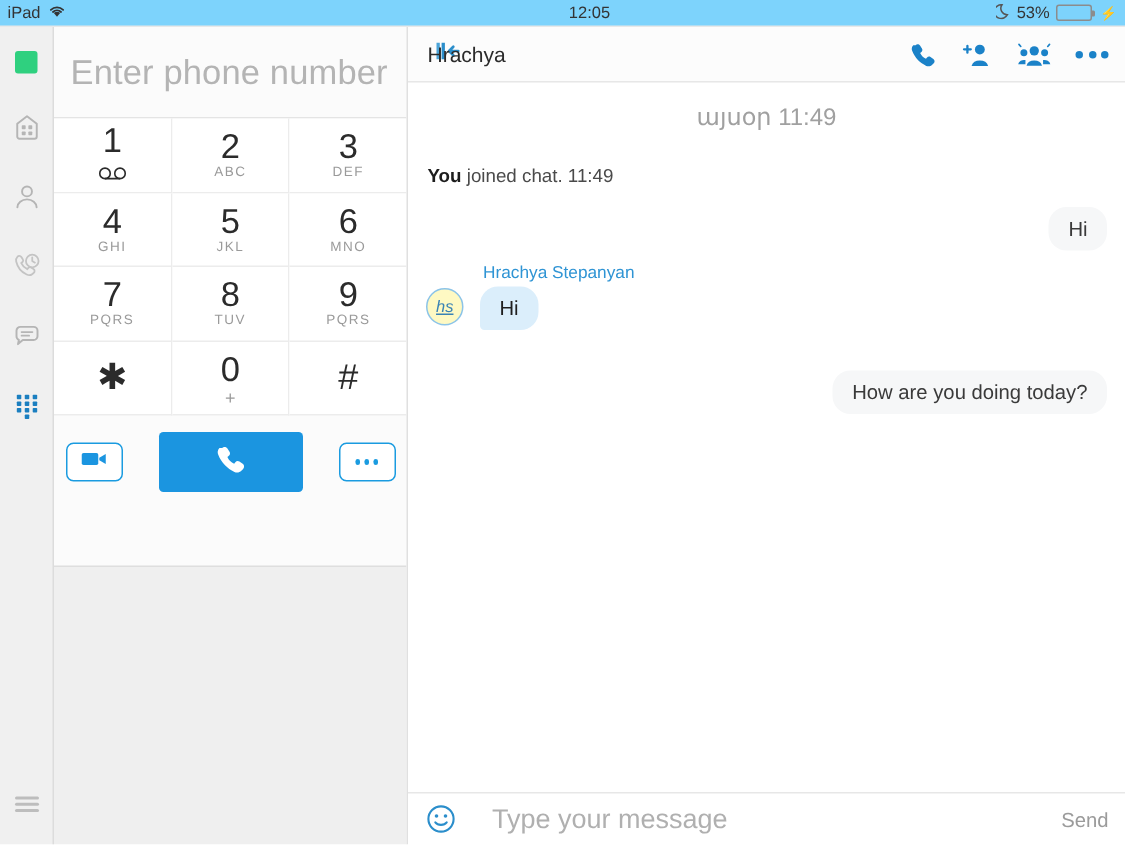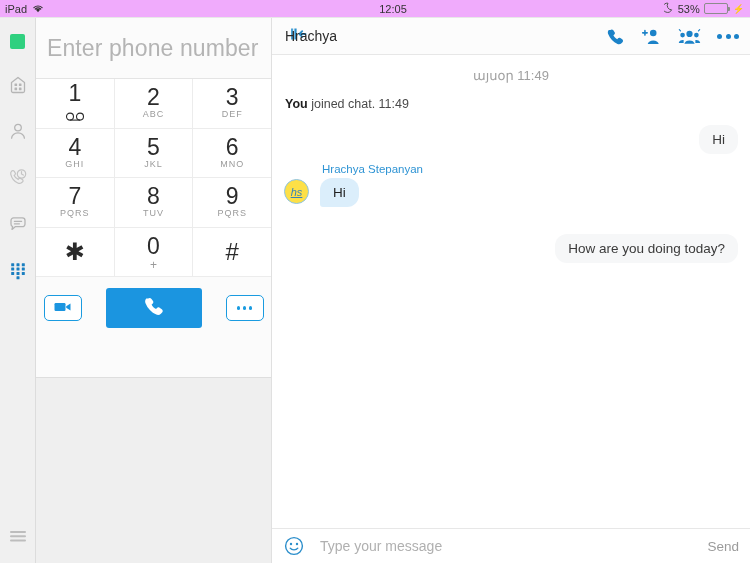--- a/index.html
+++ b/index.html
@@ -8,21 +8,21 @@
     font-family: "Liberation Sans", sans-serif;
     background: #ffffff;
     overflow: hidden;
   }
   #app { position: relative; width: 750px; height: 563px; }
 
   
   .statusbar {
     position: absolute; top: 0; left: 0;
     width: 750px; height: 18px;
-    background: #f0abfc;
+    background: #7dd3fc;
     display: flex; align-items: center;
     font-size: 11px; color: #333;
     border-bottom: 1px solid #e8e8e8;
   }
   .sb-left { display: flex; align-items: center; gap: 5px; padding-left: 5px; }
   .sb-center { position: absolute; left: 0; right: 0; text-align: center; font-size: 11px; margin-left: 36px; }
   .sb-right {
     position: absolute; right: 5px; display: flex;
     align-items: center; gap: 4px; font-size: 11px;
   }
@@ -154,46 +154,46 @@
   .hdr-dots { display: flex; gap: 3.5px; align-items: center; }
   .hdr-dots i { width: 5px; height: 5px; border-radius: 50%; background: #1b82c8; display: block; }
 
   .messages {
     position: relative;
     height: 473px; width: 100%;
     padding: 0 12px;
     overflow: hidden;
   }
   .day-sep {
-    text-align: center; font-size: 13px; color: #a0a0a0;
+    text-align: center; font-size: 16px; color: #a0a0a0;
     margin-top: 13px;
   }
   .sys-msg {
     font-size: 12.5px; color: #4a4a4a;
-    margin-top: 14px; margin-left: 1px;
+    margin-top: 22px; margin-left: 1px;
   }
   .sys-msg b { color: #1d1d1d; font-weight: bold; }
 
   .row-out { display: flex; justify-content: flex-end; }
   .bubble-out {
     background: #f6f7f8; color: #3a3a3a;
     border-radius: 12px; padding: 7px 13px;
     font-size: 13.5px; max-width: 300px;
   }
   .m-hi { margin-top: 14px; }
   .m-how { margin-top: 27px; }
 
   .row-in { display: flex; align-items: flex-start; margin-top: 9px; }
   .in-left { width: 36px; display: flex; justify-content: flex-start; padding-top: 16px; }
   .avatar {
     width: 25px; height: 25px; border-radius: 50%;
     border: 1px solid #8cc4e8;
     display: flex; align-items: center; justify-content: center;
     font-size: 11px; color: #3a83b5; font-style: italic;
-    background: #fde047;
+    background: #fef9c3;
     text-decoration: underline;
   }
   .in-body { display: flex; flex-direction: column; align-items: flex-start; }
   .sender {
     font-size: 11.5px; color: #2f94d4;
     margin-bottom: 3px; margin-left: 2px;
   }
   .bubble-in {
     background: #dbeefb; color: #1f1f1f;
     border-radius: 12px 12px 12px 3px;
@@ -204,23 +204,23 @@
     position: absolute; bottom: 0; left: 0;
     width: 479px; height: 35px;
     background: #ffffff;
     border-top: 1px solid #e7e7e7;
     display: flex; align-items: center;
     padding: 0 12px;
   }
   .emoji-btn { width: 20px; height: 20px; cursor: pointer; display: flex; }
   .msg-input {
     flex: 1 1 auto; border: none; outline: none;
-    font-size: 14px; color: #ec4899;
+    font-size: 18px; color: #ec4899;
     font-family: "Liberation Sans", sans-serif;
-    margin-left: 16px; background: transparent;
+    margin-left: 24px; background: transparent;
   }
   .msg-input::placeholder { color: #b0b0b0; }
   .send-btn {
     font-size: 13.5px; color: #9b9b9b;
     cursor: pointer; padding-left: 10px;
   }
 </style>
 </head>
 <body>
 

